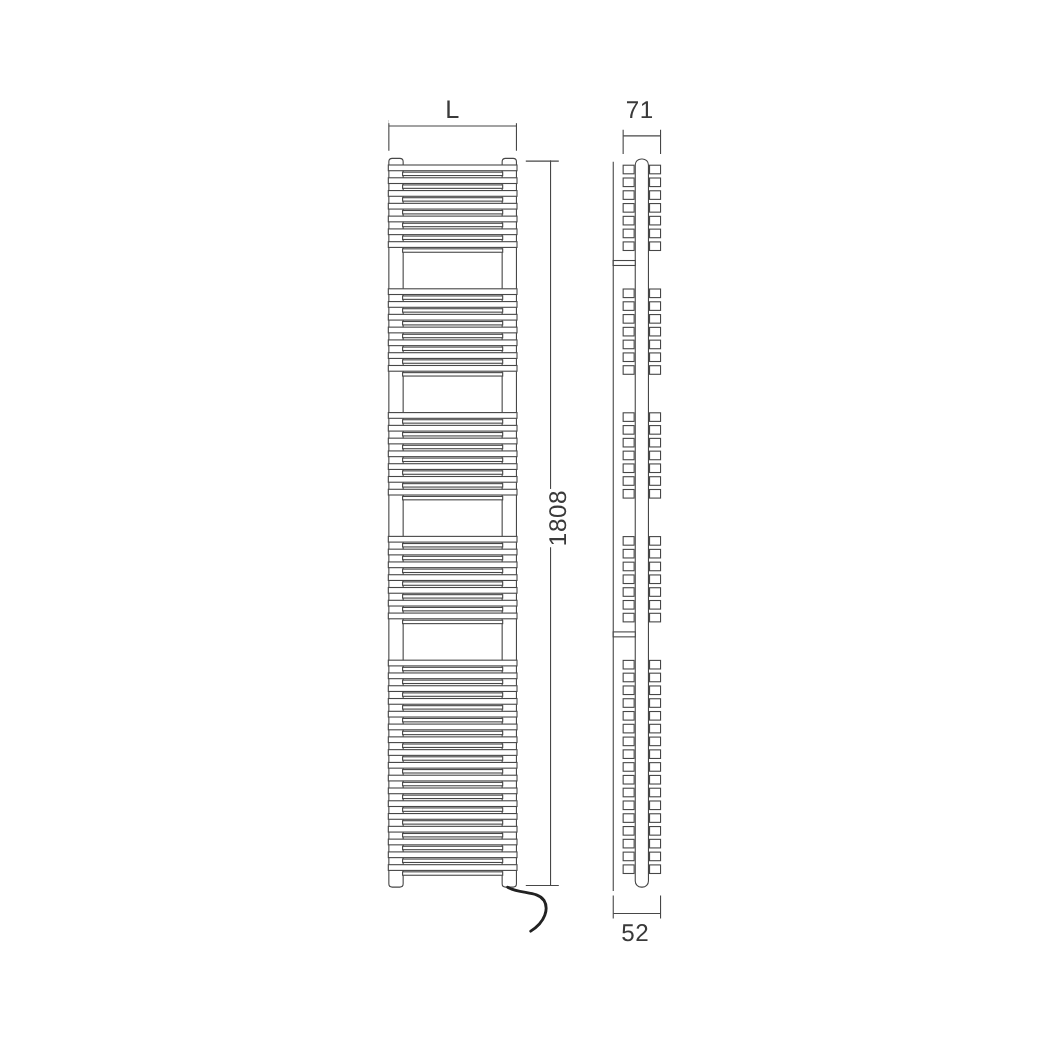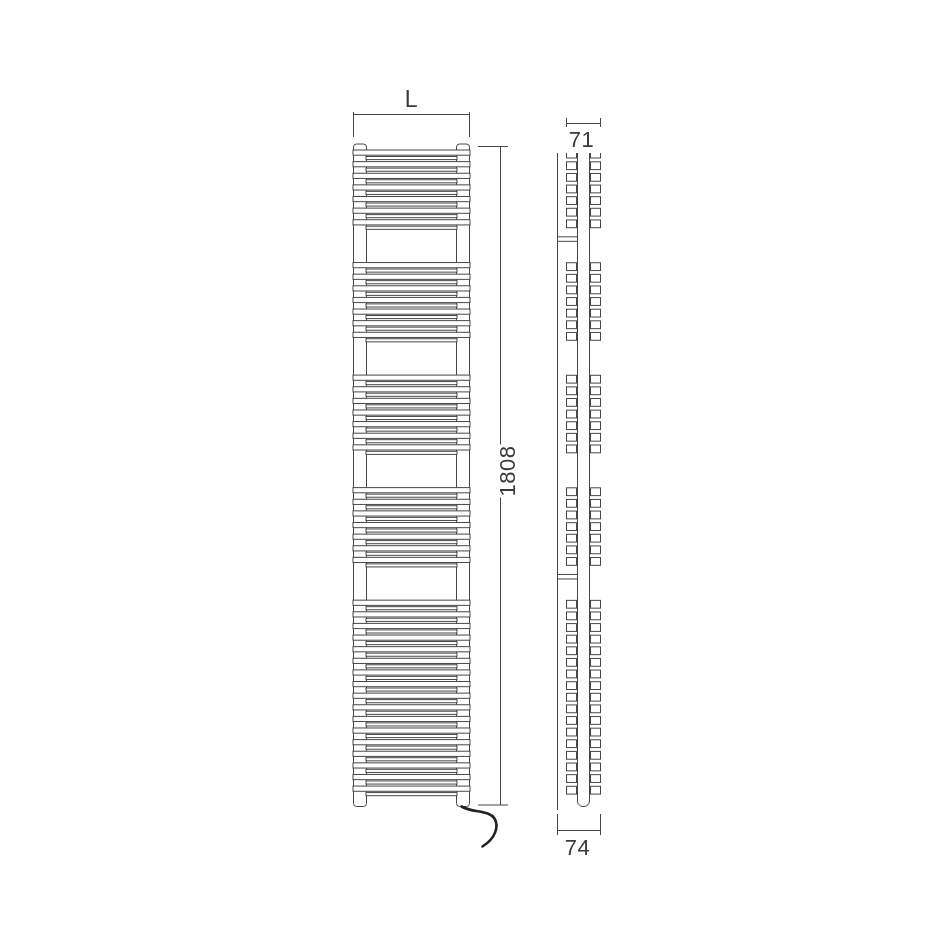--- a/index.html
+++ b/index.html
@@ -18,21 +18,21 @@
     line-height:26px;
     text-align:center;
     letter-spacing:0.5px;
     background:#ffffff;
   }
   .dim-label.rot{
     transform:rotate(-90deg);
   }
   .width-label{left:353px;top:86px;width:117px;font-size:23px;}
   .height-label{left:481px;top:458px;width:53px;height:26px;}
-  .depth-top-label{left:553px;top:87px;width:57px;margin-top:40px;}
+  .depth-top-label{left:553px;top:87px;width:57px;}
   .depth-bottom-label{left:549px;top:835px;width:57px;}
 </style>
 </head>
 <body>
 
 <div class="canvas">
 
   <svg id="drawing" width="950" height="950" viewBox="0 0 950 950">
       <g>
         <rect x="353.5" y="144" width="13" height="662.5" rx="3" fill="#fff" stroke="#474747" stroke-width="1"></rect>
@@ -246,14 +246,14 @@
         <line x1="600.5" y1="814" x2="600.5" y2="836" stroke="#474747" stroke-width="1"></line>
       </g>
     </svg>
 
   <div class="dim-label width-label">L</div>
 
   <div class="dim-label rot height-label">1808</div>
 
   <div class="dim-label depth-top-label">71</div>
 
-  <div class="dim-label depth-bottom-label">74</div>
+  <div class="dim-label depth-bottom-label">52</div>
 </div>
 
 </body></html>

